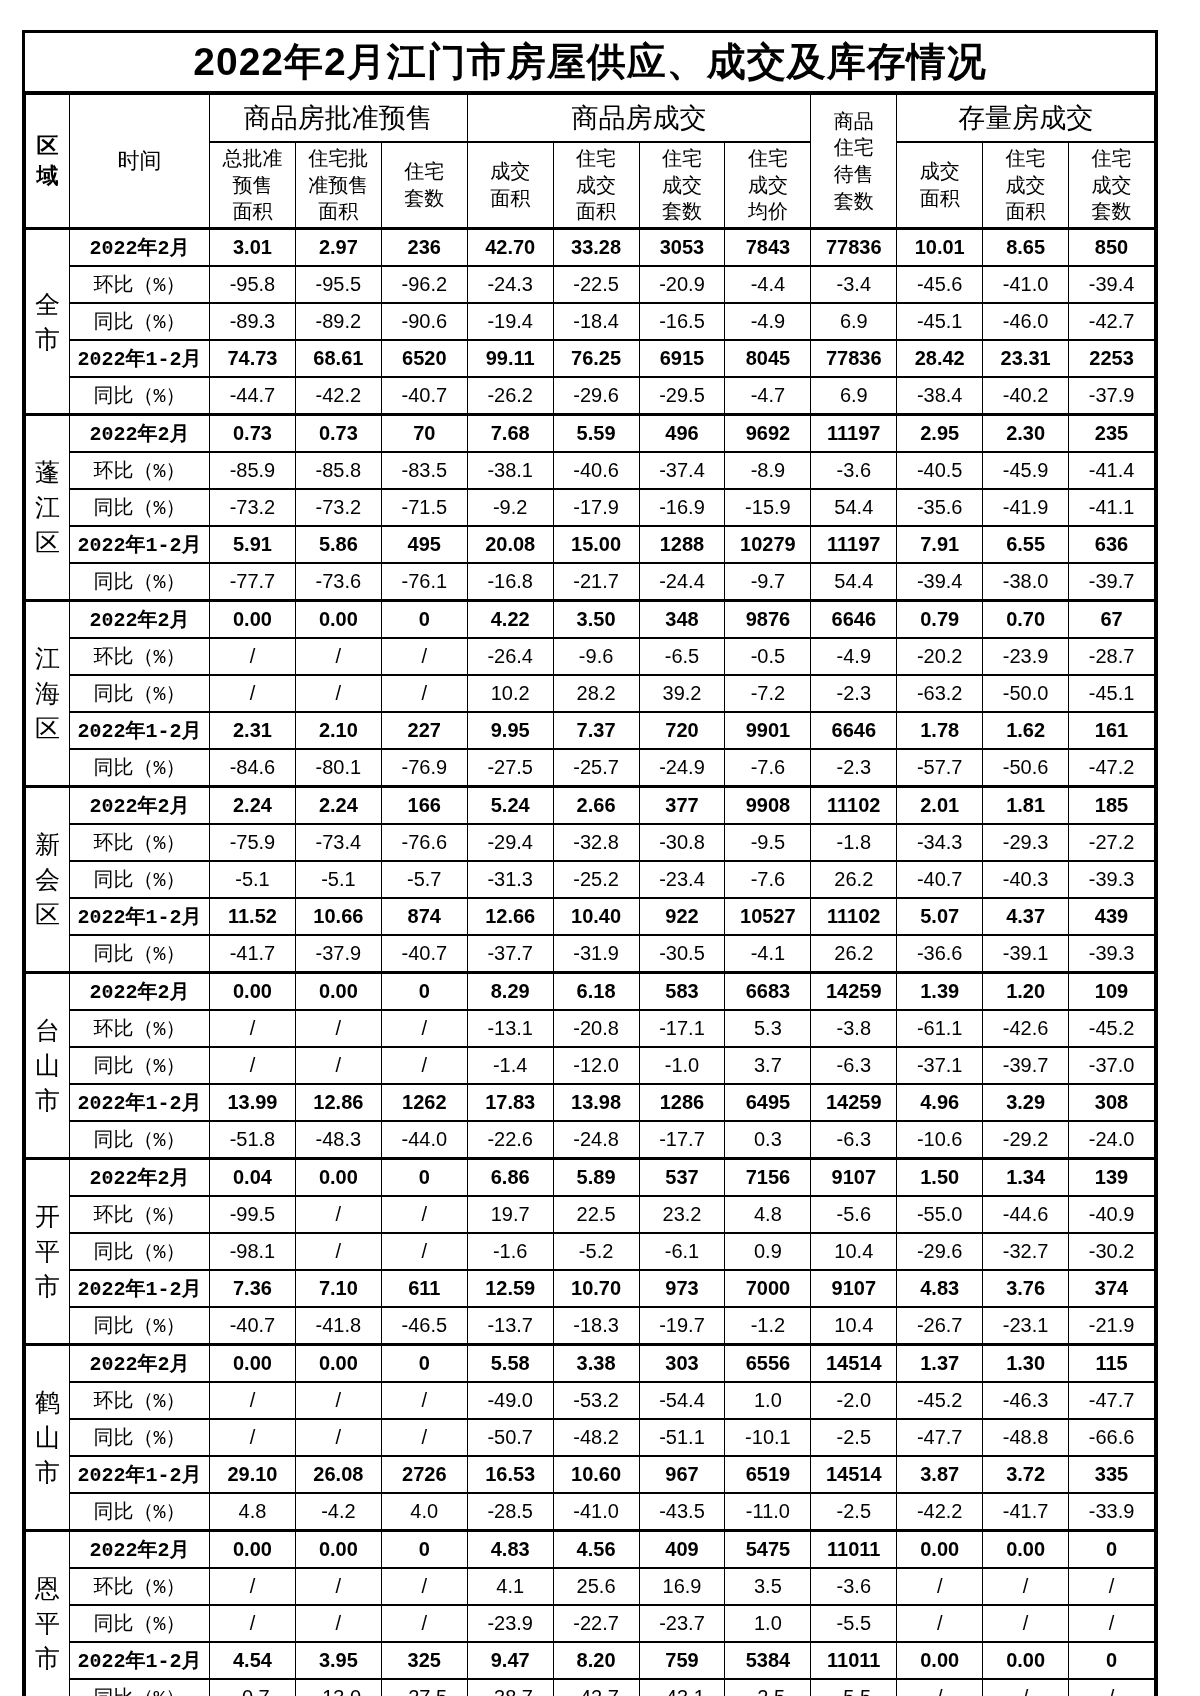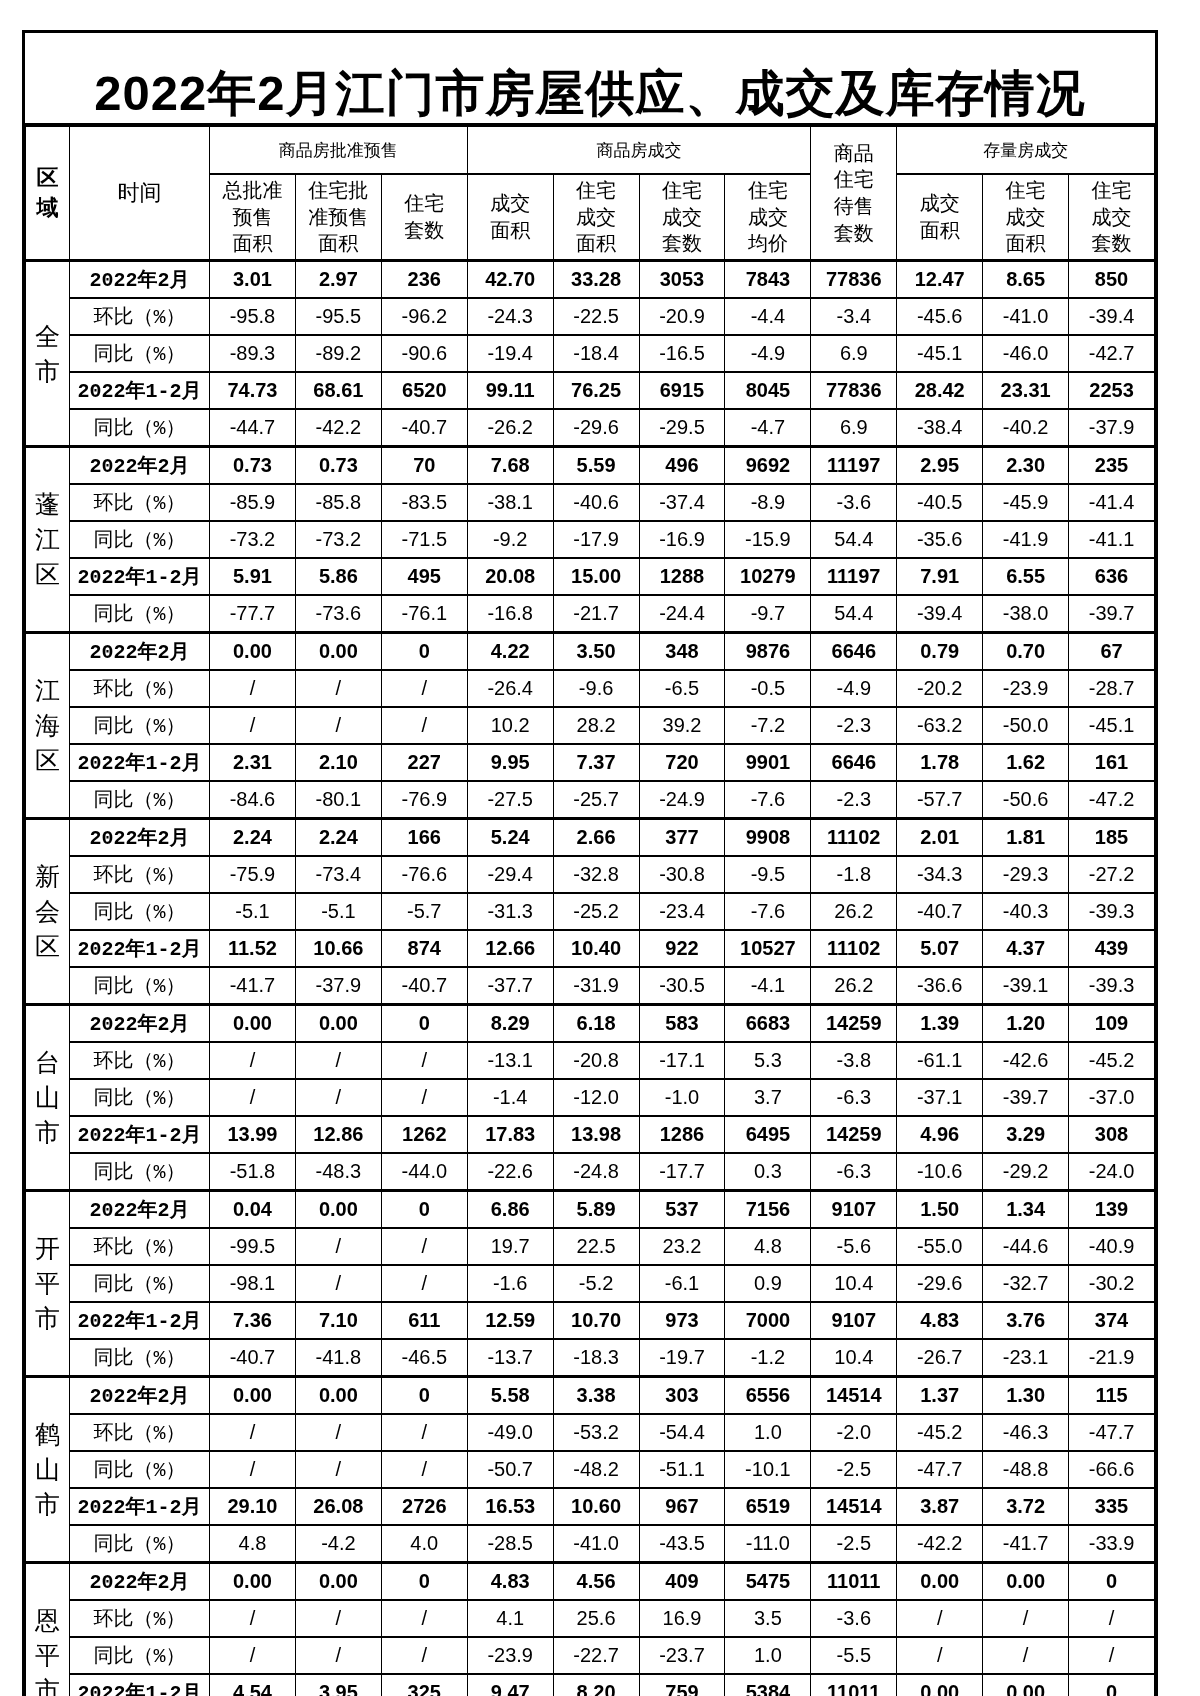--- a/index.html
+++ b/index.html
@@ -7,33 +7,33 @@
     width:1200px; height:1696px; background:#ffffff; color:#000;
     font-family:"Liberation Sans", sans-serif; position:relative;
   }
   .sheet {
     position:absolute; left:22px; top:30px; width:1136px;
     border:3px solid #000; box-sizing:border-box; background:#fff;
   }
   .title {
     height:58px; border-bottom:2px solid #000;
     display:flex; align-items:center; justify-content:center;
-    font-size:49px; font-weight:900; letter-spacing:1px;
-    font-family:"Liberation Sans", sans-serif; white-space:nowrap;margin-top:32px;
+    font-size:39px; font-weight:900; letter-spacing:1px;
+    font-family:"Liberation Sans", sans-serif; white-space:nowrap;
   }
   table { width:100%; border-collapse:collapse; table-layout:fixed; }
   th, td {
     border-left:1px solid #000; border-right:1px solid #000;
     border-top:2px solid #000; border-bottom:2px solid #000;
     text-align:center; vertical-align:middle; padding:0; overflow:hidden;
   }
   tr.region-start td { border-top:3px solid #000; }
   thead tr.group-row th { height:46px; }
   thead tr.sub-row th { height:84px; }
-  .group-h { font-size:17px; font-weight:400; }
+  .group-h { font-size:27px; font-weight:400; }
   .sub-h { font-size:20px; font-weight:400; line-height:1.33; white-space:pre-line; }
   .region-head { font-size:22px; font-weight:700; word-break:break-all; line-height:1.35; padding:0 10px; }
   .time-head { font-size:22px; font-weight:400; }
   td.region-cell { font-size:25px; word-break:break-all; line-height:1.4; padding:0 8px; }
   td.time-label { font-size:20px; font-family:Liberation Mono, monospace; height:35px; }
   td.num { font-size:20px; height:35px; }
   .b { font-weight:700; }
 </style>
 </head>
 <body>
@@ -103,21 +103,21 @@
           <td class="region-cell" rowspan="5">全市</td>
           <td class="time-label b">2022年2月</td>
           <td class="num b">3.01</td>
           <td class="num b">2.97</td>
           <td class="num b">236</td>
           <td class="num b">42.70</td>
           <td class="num b">33.28</td>
           <td class="num b">3053</td>
           <td class="num b">7843</td>
           <td class="num b">77836</td>
-          <td class="num b">12.47</td>
+          <td class="num b">10.01</td>
           <td class="num b">8.65</td>
           <td class="num b">850</td>
         </tr>
         <tr>
           <td class="time-label">环比（%）</td>
           <td class="num">-95.8</td>
           <td class="num">-95.5</td>
           <td class="num">-96.2</td>
           <td class="num">-24.3</td>
           <td class="num">-22.5</td>

